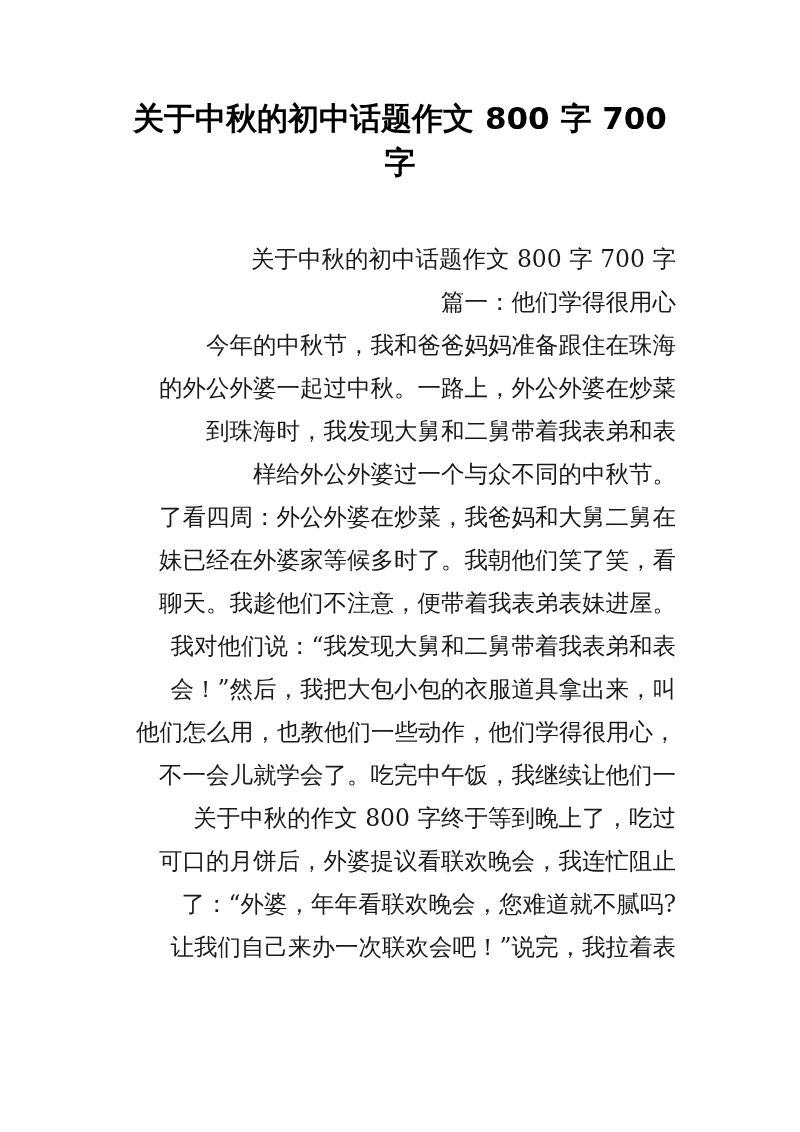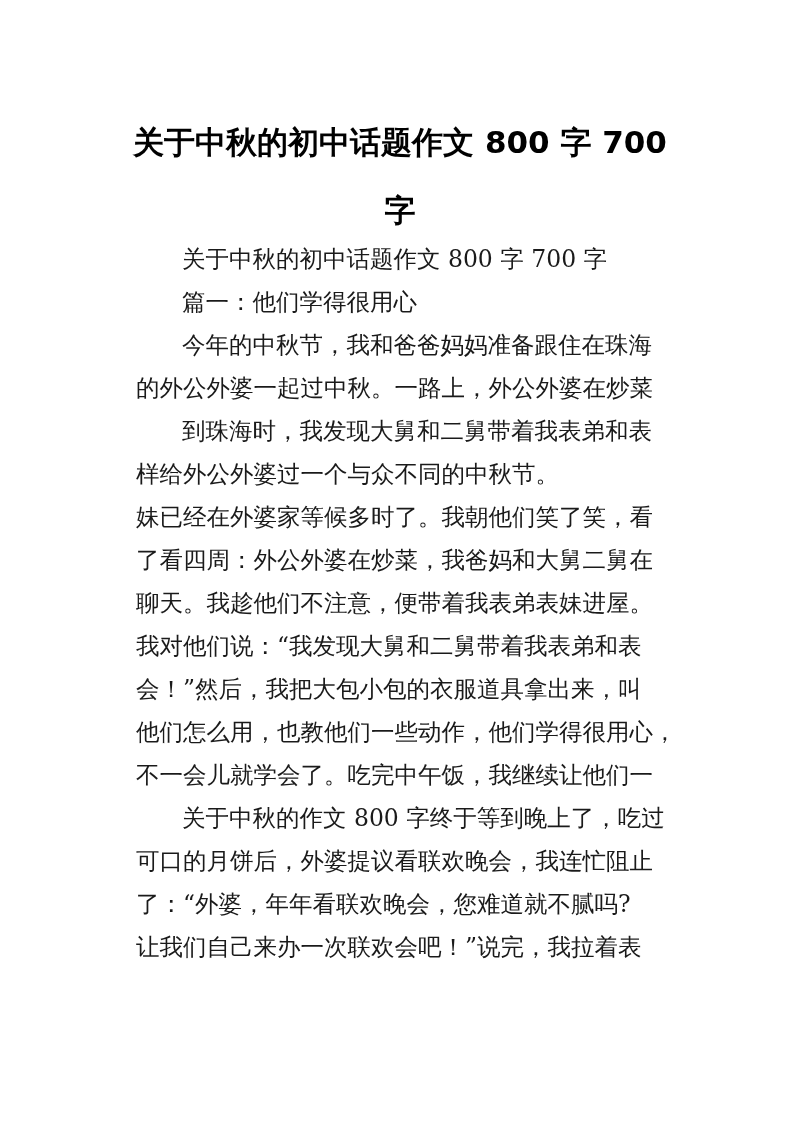--- a/index.html
+++ b/index.html
@@ -30,31 +30,31 @@
       text-align: center;
       font-family: "DejaVu Sans", "Liberation Sans", sans-serif;
       font-weight: bold;
       font-size: 31px;
       line-height: 44px;
       color: #000000;
     }
     .doc-title .tline {
       display: block;
       white-space: nowrap;
-      margin-top: 24px;
     }
     .body-text {
       position: absolute;
       left: 136px;
       top: 238px;
       width: 540px;
       font-family: "DejaVu Serif", "Liberation Serif", serif;
       font-size: 23.5px;
       line-height: 43px;
       color: #1a1a1a;
+      text-align: right;
     }
     .line {
       display: block;
       white-space: nowrap;
       height: 43px;
     }
     .line.indent {
       padding-left: 46px;
     }
   </style>
@@ -67,22 +67,22 @@
     <span class="tline">字</span>
   </div>
 
   <div class="body-text">
     <span class="line indent">关于中秋的初中话题作文 800 字 700 字</span>
     <span class="line indent">篇一：他们学得很用心</span>
     <span class="line indent">今年的中秋节，我和爸爸妈妈准备跟住在珠海</span>
     <span class="line">的外公外婆一起过中秋。一路上，外公外婆在炒菜</span>
     <span class="line indent">到珠海时，我发现大舅和二舅带着我表弟和表</span>
     <span class="line">样给外公外婆过一个与众不同的中秋节。</span>
+    <span class="line">了看四周：外公外婆在炒菜，我爸妈和大舅二舅在</span>
     <span class="line">妹已经在外婆家等候多时了。我朝他们笑了笑，看</span>
-    <span class="line">了看四周：外公外婆在炒菜，我爸妈和大舅二舅在</span>
     <span class="line">聊天。我趁他们不注意，便带着我表弟表妹进屋。</span>
     <span class="line">我对他们说：“我发现大舅和二舅带着我表弟和表</span>
     <span class="line">会！”然后，我把大包小包的衣服道具拿出来，叫</span>
     <span class="line">他们怎么用，也教他们一些动作，他们学得很用心，</span>
     <span class="line">不一会儿就学会了。吃完中午饭，我继续让他们一</span>
     <span class="line indent">关于中秋的作文 800 字终于等到晚上了，吃过</span>
     <span class="line">可口的月饼后，外婆提议看联欢晚会，我连忙阻止</span>
     <span class="line">了：“外婆，年年看联欢晚会，您难道就不腻吗?</span>
     <span class="line">让我们自己来办一次联欢会吧！”说完，我拉着表</span>
   </div>

